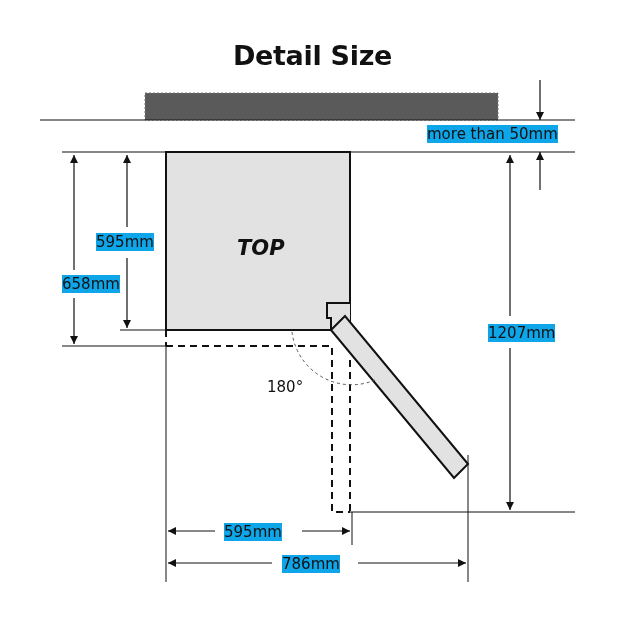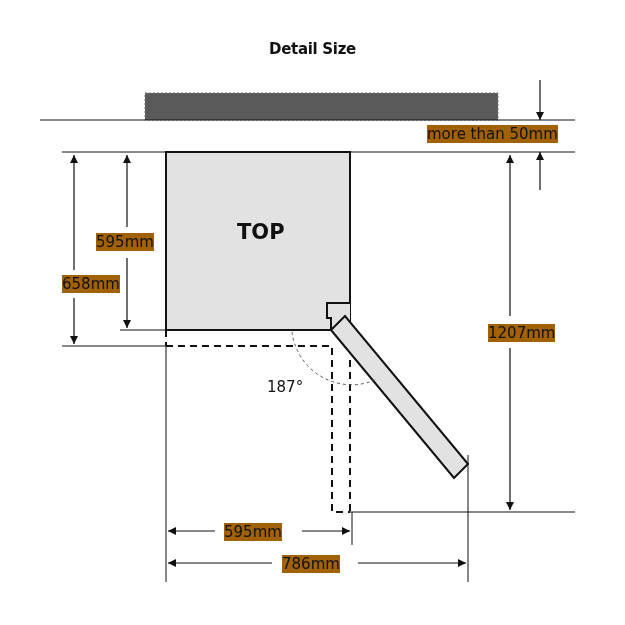--- a/index.html
+++ b/index.html
@@ -1,19 +1,19 @@
 <!DOCTYPE html>
 <html><head>
   <meta charset="utf-8">
   <style>
     html, body { margin: 0; padding: 0; background: #ffffff; }
     body { width: 625px; height: 625px; position: relative; overflow: hidden; font-family: "DejaVu Sans", "Liberation Sans", sans-serif; }
-    .title { position: absolute; left: 0; width: 625px; top: 40px; text-align: center; font-size: 15px; font-weight: bold; color: #111; letter-spacing: -0.3px; }
+    .title { position: absolute; left: 0; width: 625px; top: 40px; text-align: center; font-size: 27px; font-weight: bold; color: #111; letter-spacing: -0.3px; }
     svg { position: absolute; left: 0; top: 0; }
-    .lbl { position: absolute; font-size: 15px; color: #111; background: #a16207; line-height: 18px; white-space: nowrap; }
+    .lbl { position: absolute; font-size: 15px; color: #111; background: #0ea5e9; line-height: 18px; white-space: nowrap; }
     .top-lbl { position: absolute; font-size: 21px; font-weight: bold; color: #111; }
     .angle { position: absolute; font-size: 15px; color: #111; }
   </style>
 </head>
 <body>
 
 <div class="title">Detail Size</div>
 
 <svg width="625" height="625" viewBox="0 0 625 625">
   <defs>
@@ -55,19 +55,19 @@
   <line x1="468" y1="455" x2="468" y2="582" stroke="#111" stroke-width="1"></line>
 
   <line x1="168" y1="531" x2="215" y2="531" stroke="#111" stroke-width="1.2" marker-start="url(#arr)"></line>
   <line x1="302" y1="531" x2="350" y2="531" stroke="#111" stroke-width="1.2" marker-end="url(#arr)"></line>
 
   <line x1="168" y1="563" x2="272" y2="563" stroke="#111" stroke-width="1.2" marker-start="url(#arr)"></line>
   <line x1="358" y1="563" x2="466" y2="563" stroke="#111" stroke-width="1.2" marker-end="url(#arr)"></line>
 </svg>
 
 <div class="lbl" style="left:427px; top:125px;">more than 50mm</div>
-<div class="top-lbl" style="left:237px; top:220px;">TOP</div>
+<div class="top-lbl" style="left:237px; top:236px;font-style:italic;">TOP</div>
 <div class="lbl" style="left:96px; top:233px;">595mm</div>
 <div class="lbl" style="left:40px; top:275px;margin-left:22px;">658mm</div>
 <div class="lbl" style="left:488px; top:324px;">1207mm</div>
-<div class="angle" style="left:267px; top:378px;">187°</div>
+<div class="angle" style="left:267px; top:378px;">180°</div>
 <div class="lbl" style="left:224px; top:523px;">595mm</div>
 <div class="lbl" style="left:282px; top:555px;">786mm</div>
 
 </body></html>

